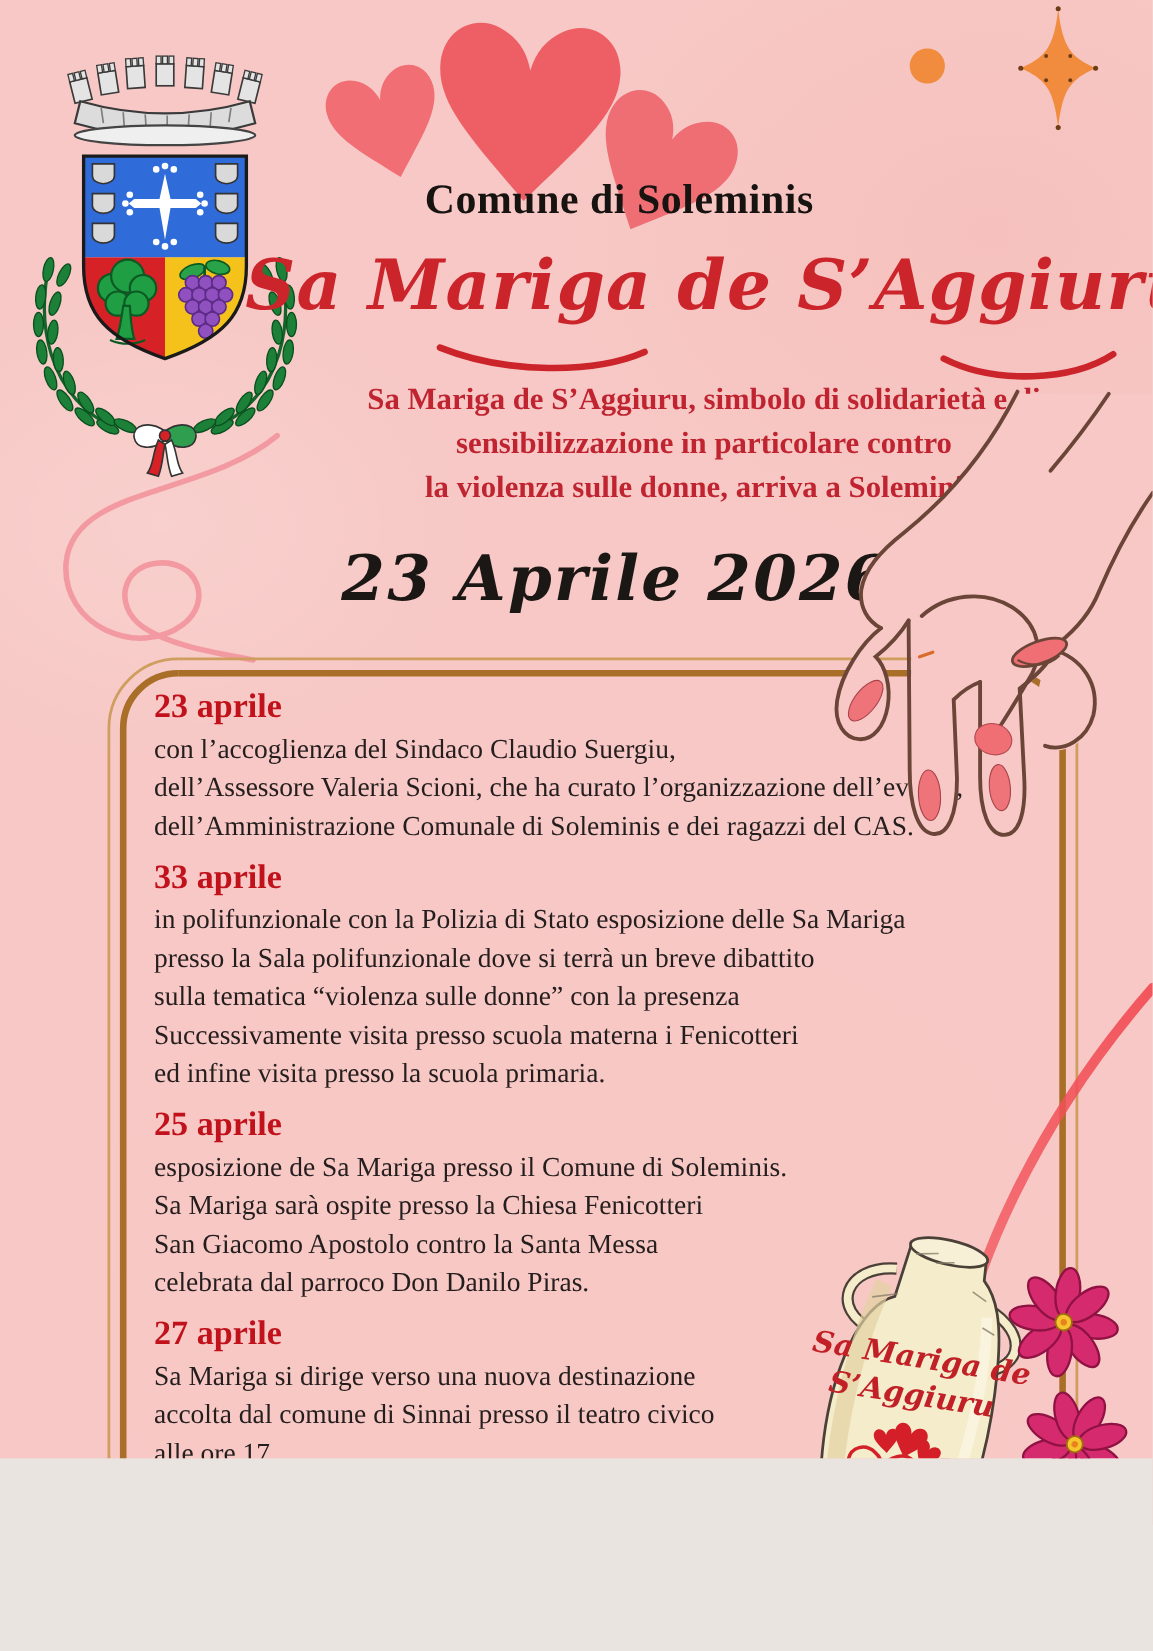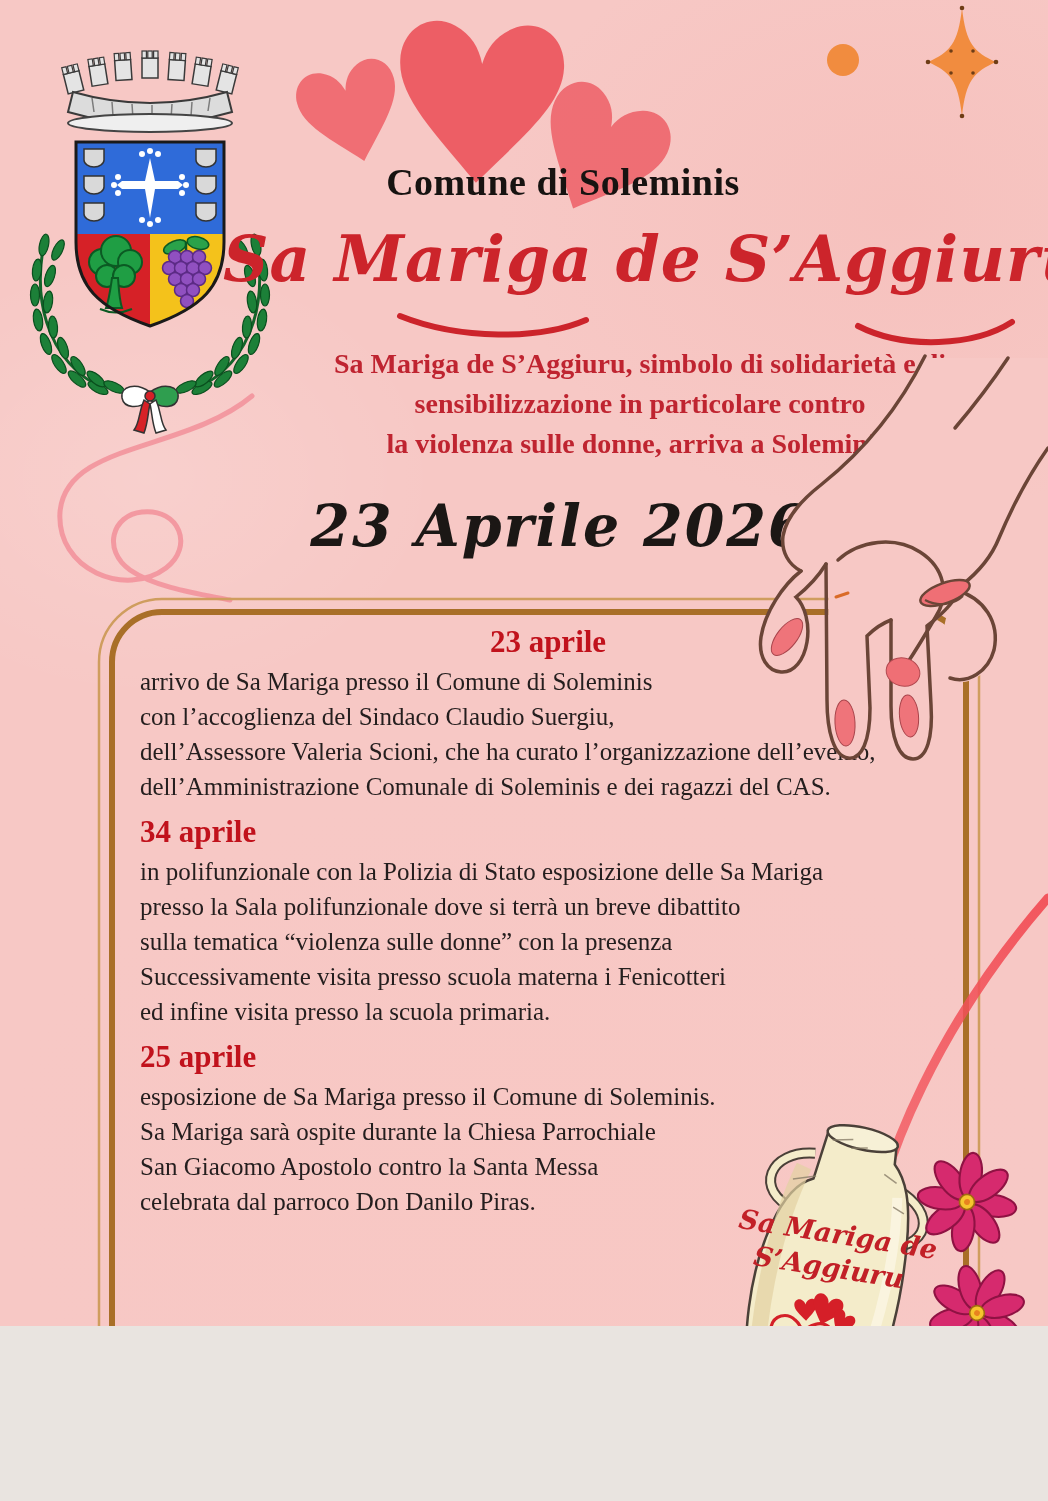--- a/index.html
+++ b/index.html
@@ -32,21 +32,21 @@
   .event-date{
     left:36px;top:492px;width:1048px;text-align:center;
     font-family:"DejaVu Serif",serif;font-style:italic;font-weight:bold;
     font-size:57px;color:#1b1715;letter-spacing:2px;
   }
   .schedule{left:140px;top:624px;width:816px;}
   .sec .day{
     color:#c1121c;font-weight:bold;font-size:31px;line-height:36px;
     margin:10px 0 4px 0;
   }
-  .sec:first-child .day{margin-top:0;text-align:center;}
+  .sec:first-child .day{margin-top:0;}
   .sec .ln{font-size:25px;line-height:35px;color:#241e1e;}
   .vase-label{
     font-family:"DejaVu Serif",serif;font-style:italic;font-weight:bold;
     fill:#c22027;
   }
 </style>
 </head>
 <body>
 
 <div class="poster">
@@ -245,41 +245,46 @@
   <div class="abs z3 subtitle">
     <div>Sa Mariga de S’Aggiuru, simbolo di solidarietà e di</div>
     <div>sensibilizzazione in particolare contro</div>
     <div>la violenza sulle donne, arriva a Soleminis.</div>
   </div>
   <div class="abs z3 event-date">23 Aprile 2026</div>
 
   <div class="abs z3 schedule">
     <div class="sec">
       <div class="day">23 aprile</div>
-      <div class="ln">arrivo de Sa Mariga presso il Comune di Soleminis</div>
       <div class="ln">con l’accoglienza del Sindaco Claudio Suergiu,</div>
       <div class="ln">dell’Assessore Valeria Scioni, che ha curato l’organizzazione dell’evento,</div>
       <div class="ln">dell’Amministrazione Comunale di Soleminis e dei ragazzi del CAS.</div>
     </div>
     <div class="sec">
-      <div class="day">34 aprile</div>
+      <div class="day">33 aprile</div>
       <div class="ln">in polifunzionale con la Polizia di Stato esposizione delle Sa Mariga</div>
       <div class="ln">presso la Sala polifunzionale dove si terrà un breve dibattito</div>
       <div class="ln">sulla tematica “violenza sulle donne” con la presenza</div>
       <div class="ln">Successivamente visita presso scuola materna i Fenicotteri</div>
       <div class="ln">ed infine visita presso la scuola primaria.</div>
     </div>
     <div class="sec">
       <div class="day">25 aprile</div>
       <div class="ln">esposizione de Sa Mariga presso il Comune di Soleminis.</div>
     </div>
     <div class="sec">
-      <div class="ln">Sa Mariga sarà ospite durante la Chiesa Parrochiale</div>
+      <div class="ln">Sa Mariga sarà ospite presso la Chiesa Fenicotteri</div>
       <div class="ln">San Giacomo Apostolo contro la Santa Messa</div>
       <div class="ln">celebrata dal parroco Don Danilo Piras.</div>
+    </div>
+    <div class="sec">
+      <div class="day">27 aprile</div>
+      <div class="ln">Sa Mariga si dirige verso una nuova destinazione</div>
+      <div class="ln">accolta dal comune di Sinnai presso il teatro civico</div>
+      <div class="ln">alle ore 17.</div>
     </div>
   </div>
 
   <svg class="z4" width="1048" height="1501" viewBox="0 0 1048 1501">
     <defs>
       <linearGradient id="swashfade" x1="760" y1="1428" x2="1048" y2="898" gradientUnits="userSpaceOnUse">
         <stop offset="0" stop-color="#f25058" stop-opacity="0"></stop>
         <stop offset="0.3" stop-color="#f25058" stop-opacity="0.65"></stop>
         <stop offset="1" stop-color="#f25058" stop-opacity="0.95"></stop>
       </linearGradient>

